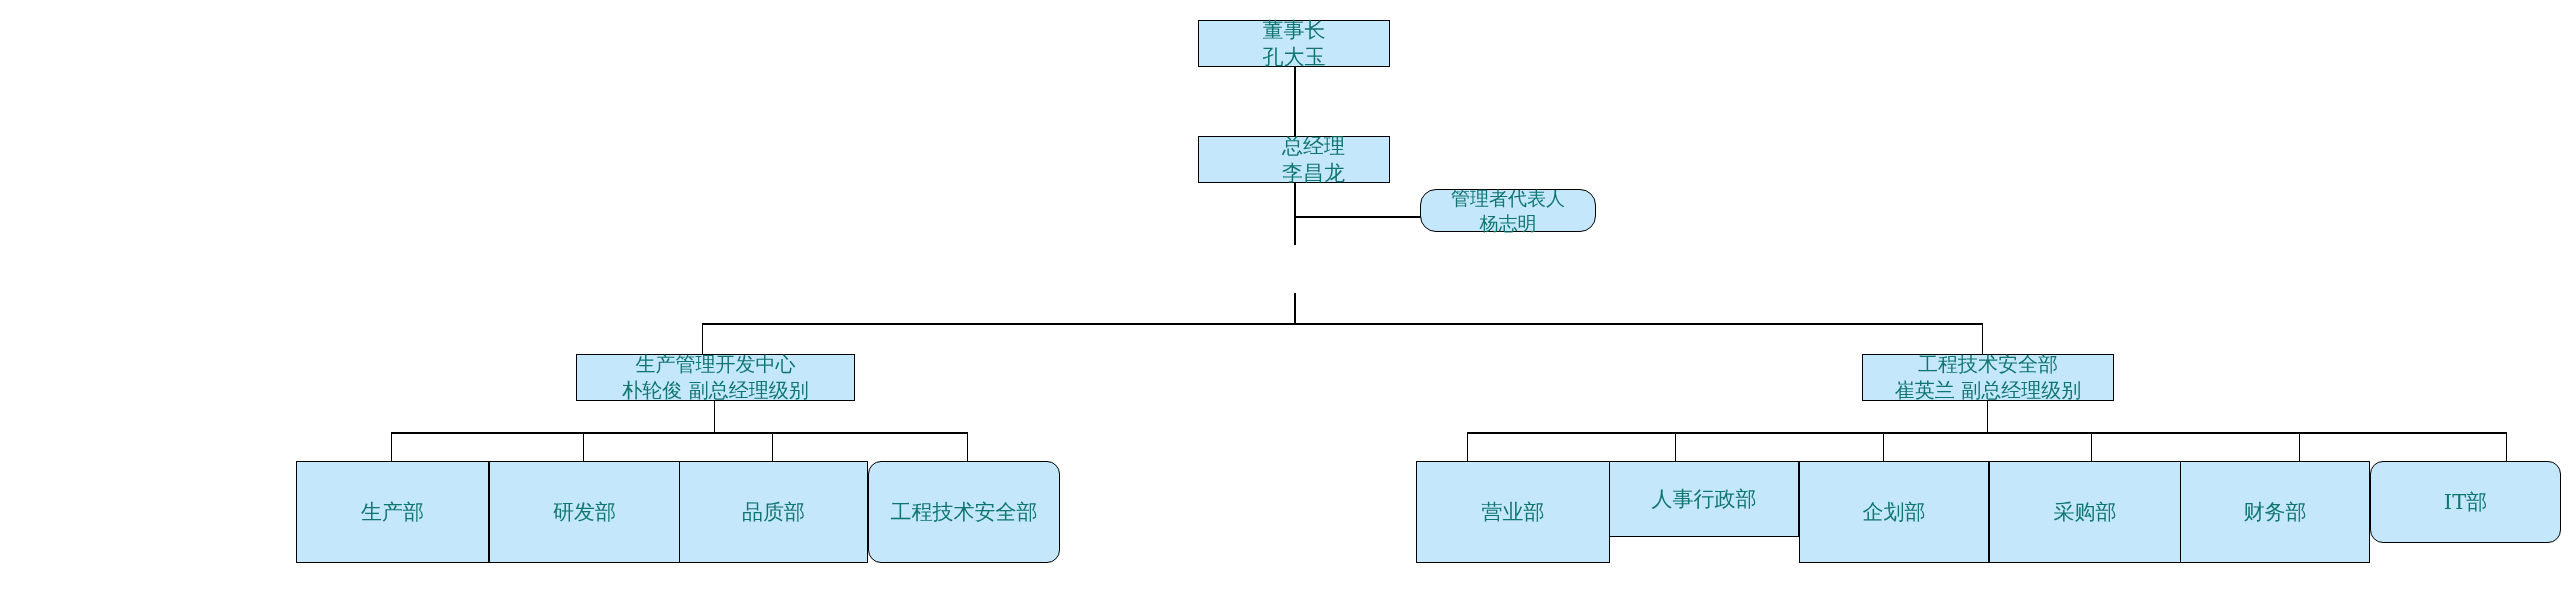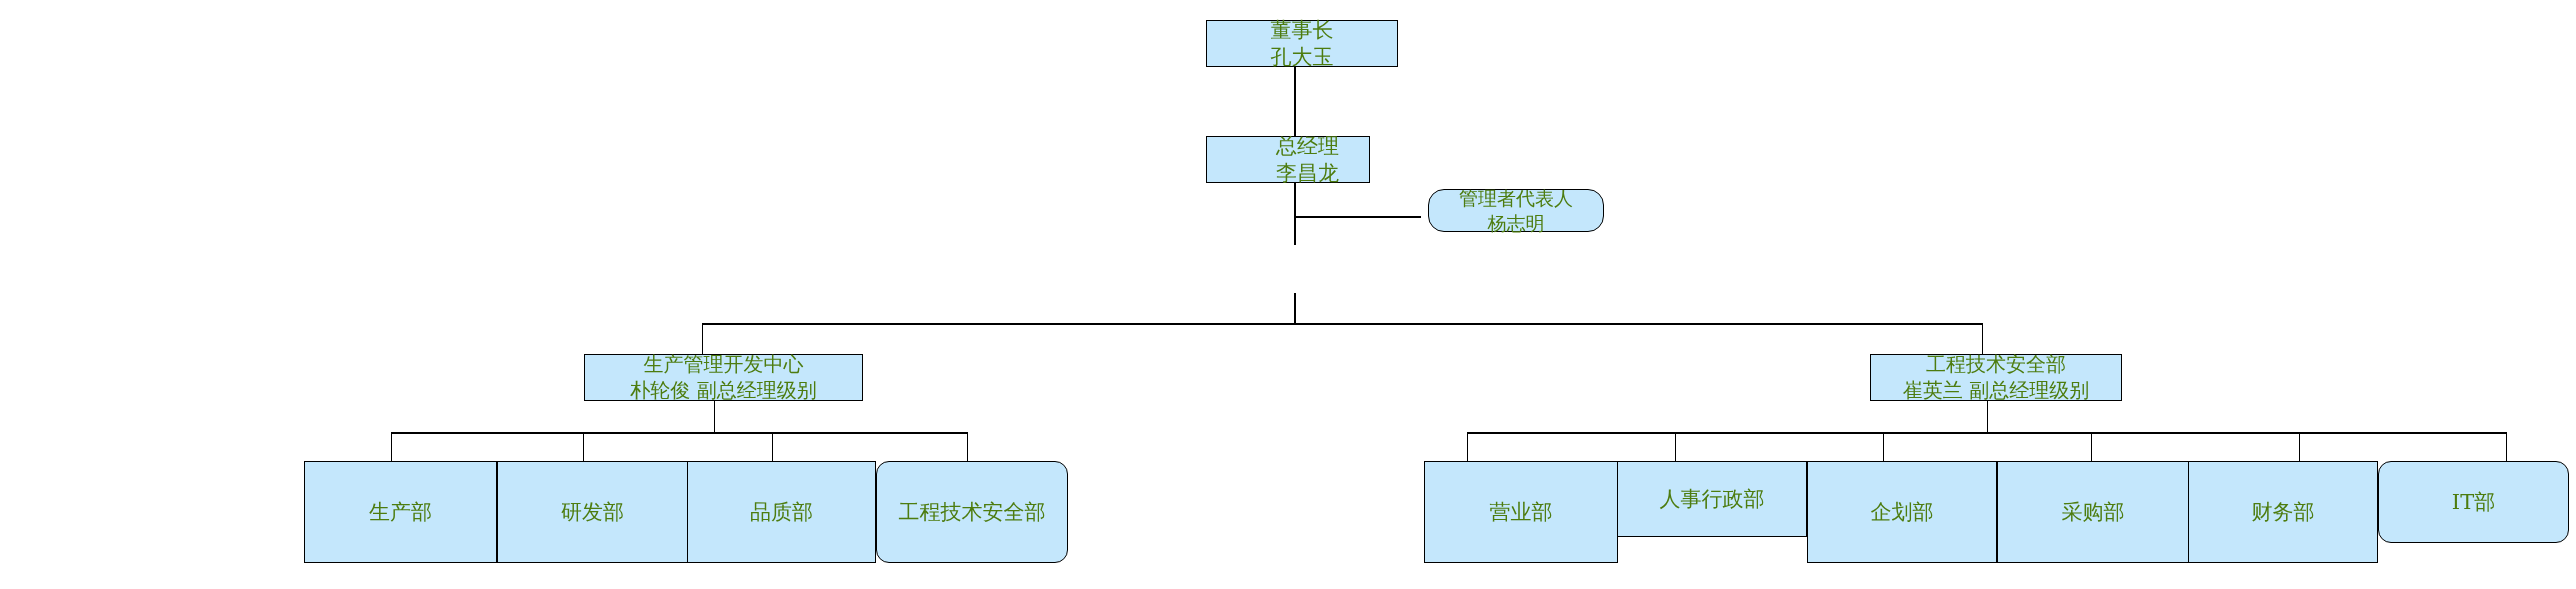--- a/index.html
+++ b/index.html
@@ -22,24 +22,23 @@
   .node {
     position: absolute;
     box-sizing: border-box;
     background: #c4e7fc;
     border: 1.6px solid #000000;
     display: flex;
     flex-direction: column;
     align-items: center;
     justify-content: center;
     text-align: center;
-    color: #4d7c0f;
+    color: #0f766e;
     line-height: 1.28;
     font-family: "DejaVu Serif", "Liberation Serif", serif;
-    margin-left: 8px;
   }
   .node .line1,
   .node .line2 {
     display: block;
     white-space: nowrap;
   }
   .node.exec      { font-size: 21px; }
   .node.center    { font-size: 20px; }
   .node.dept      { font-size: 21px; }
   .node.rep       { font-size: 19px; border-radius: 16px; }
@@ -66,21 +65,21 @@
 
 <div id="org-chart">
 
   <div class="node exec" style="left:1198px; top:20px; width:192px; height:47px;">
     <span class="line1">董事长</span>
     <span class="line2">孔大玉</span>
   </div>
 
   <div class="conn v" style="left:1294px; top:67px; width:1.6px; height:70px;"></div>
 
-  <div class="node exec" style="left:1198px; top:136px; width:164px; height:47px;padding-left:39px;">
+  <div class="node exec" style="left:1198px; top:136px; width:192px; height:47px;padding-left:39px;">
     <span class="line1">总经理</span>
     <span class="line2">李昌龙</span>
   </div>
 
   <div class="conn v" style="left:1294px; top:183px; width:1.6px; height:62px;"></div>
 
   <div class="conn h" style="left:1294px; top:216px; width:127px; height:1.6px;"></div>
 
   <div class="node rep" style="left:1420px; top:189px; width:176px; height:43px;">
     <span class="line1">管理者代表人</span>

